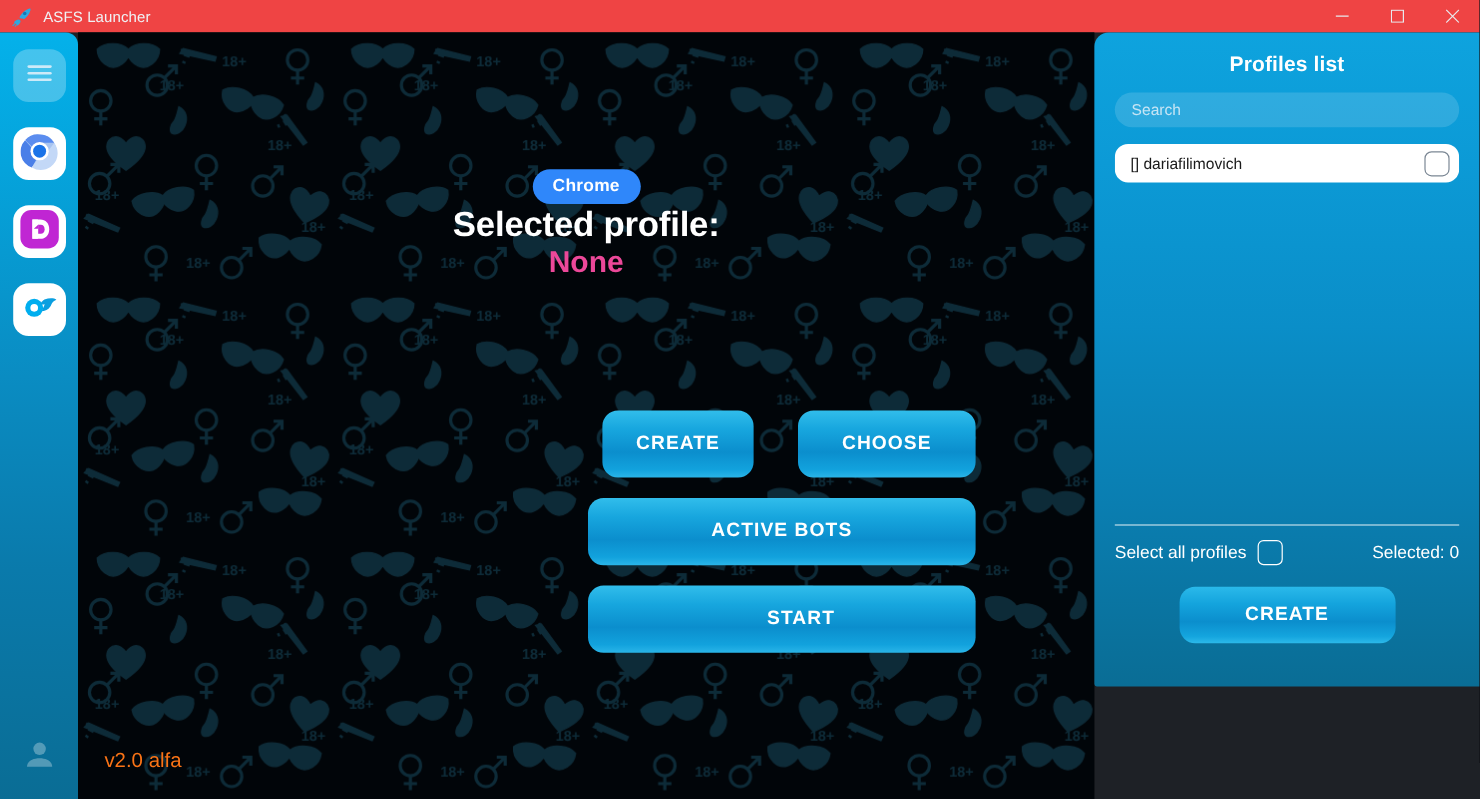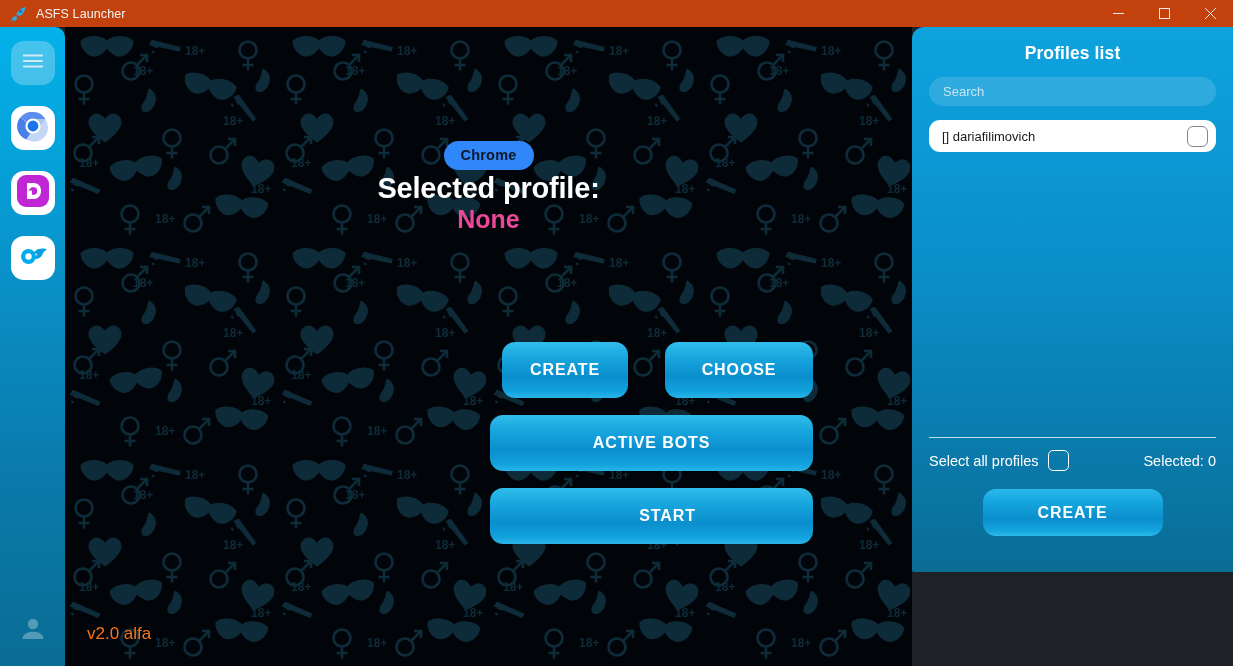--- a/index.html
+++ b/index.html
@@ -12,21 +12,21 @@
   .app {
     position: relative;
     width: 1233px; height: 666px;
     background: #1e2126;
   }
 
   
   .titlebar {
     position: absolute; top: 0; left: 0;
     width: 1233px; height: 27px;
-    background: #c2410c;
+    background: #ef4444;
     display: flex; align-items: center;
   }
   .tb-icon {
     width: 18px; height: 18px; margin-left: 9px; margin-right: 9px;
     position: relative; flex: 0 0 auto;
   }
   .tb-icon svg { display:block; }
   .tb-title {
     color: #f0f2f5; font-size: 12.5px; letter-spacing: .1px;
     white-space: nowrap;
@@ -82,21 +82,21 @@
   }
   .stage-content {
     position: relative;
     width: 100%; height: 100%;
   }
 
   .badge-chrome {
     position: absolute; left: 50%; transform: translateX(-50%);
     top: 114px;
     background: #2f87fa;
-    color: #0f172a;
+    color: #ffffff;
     font-size: 14.5px; font-weight: bold;
     padding: 6px 17px 7px;
     border-radius: 16px;
     letter-spacing: .2px;
     white-space: nowrap;
   }
   .sel-title {
     position: absolute; left: 0; right: 0; top: 145px;
     text-align: center;
     color: #ffffff;

